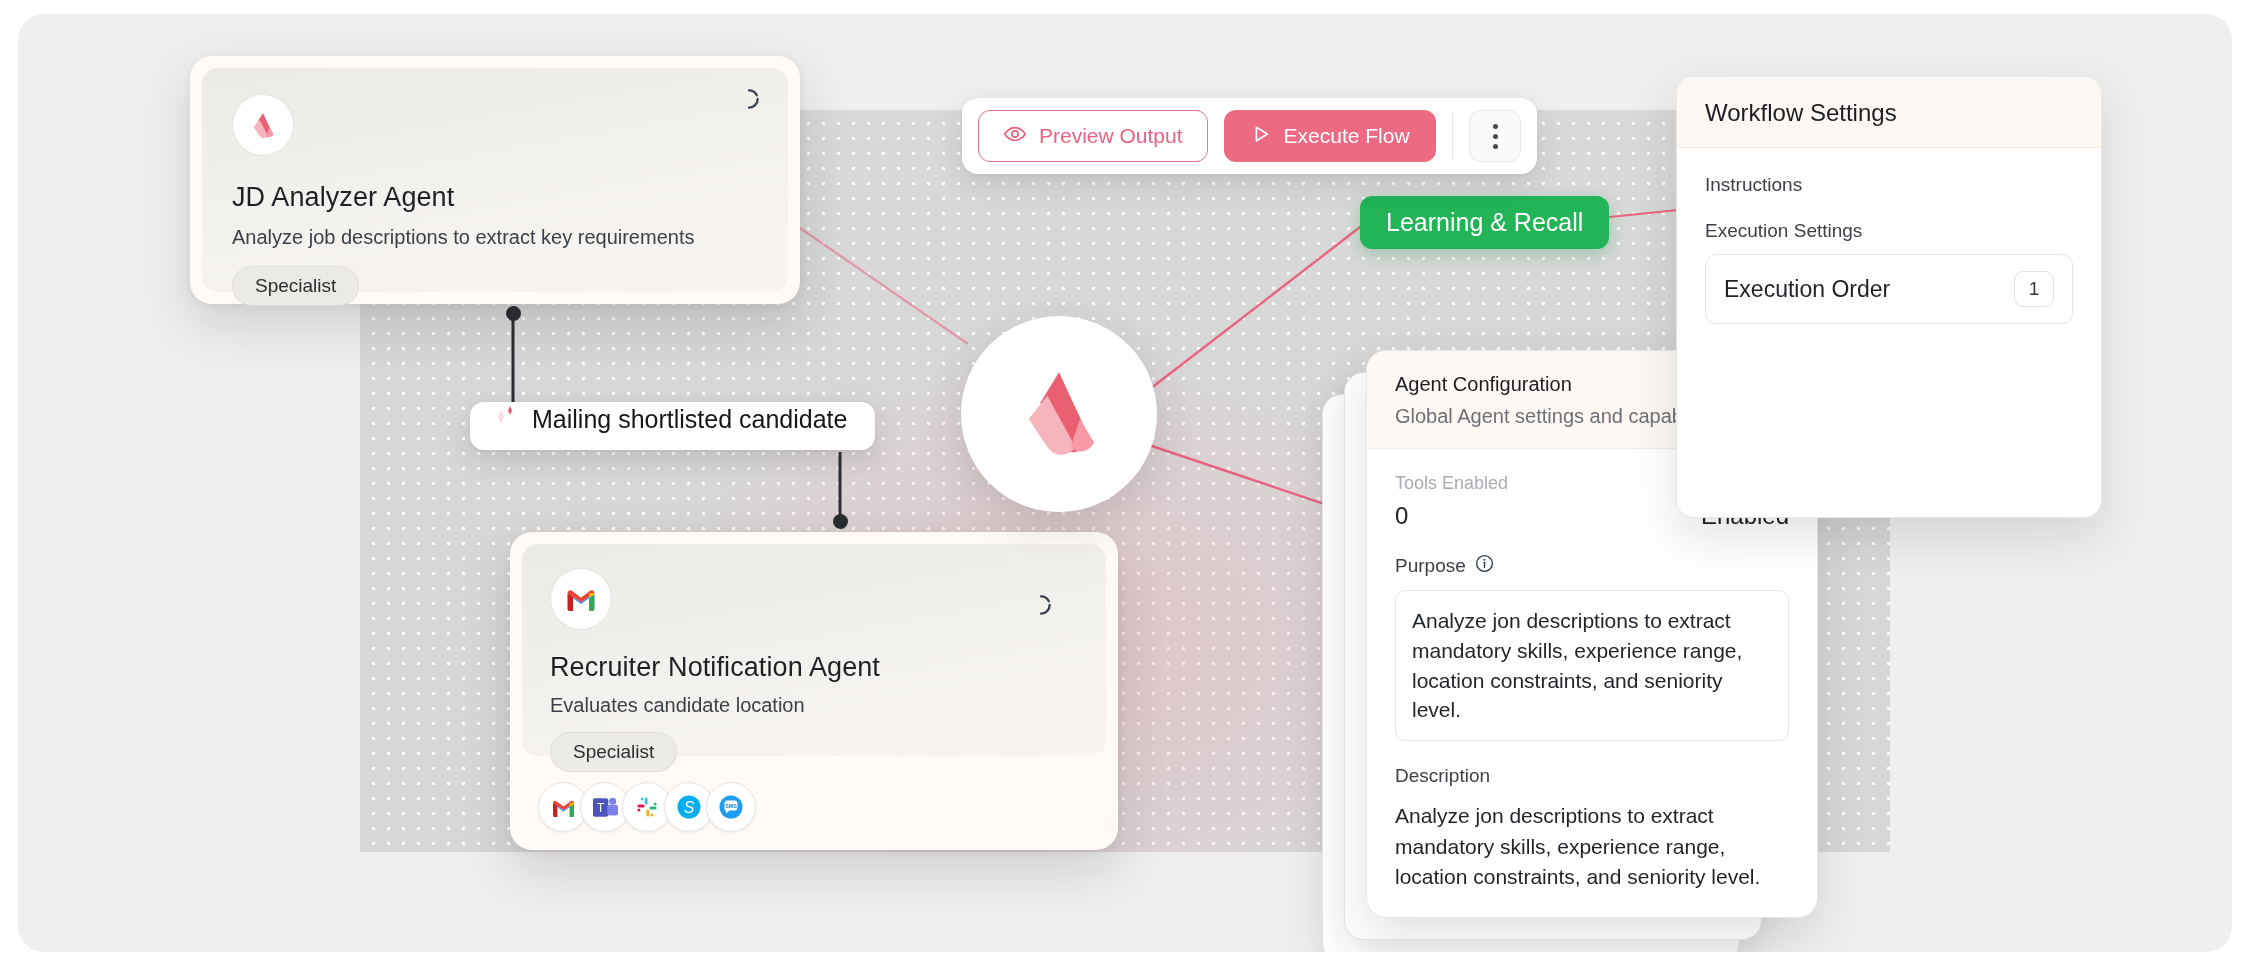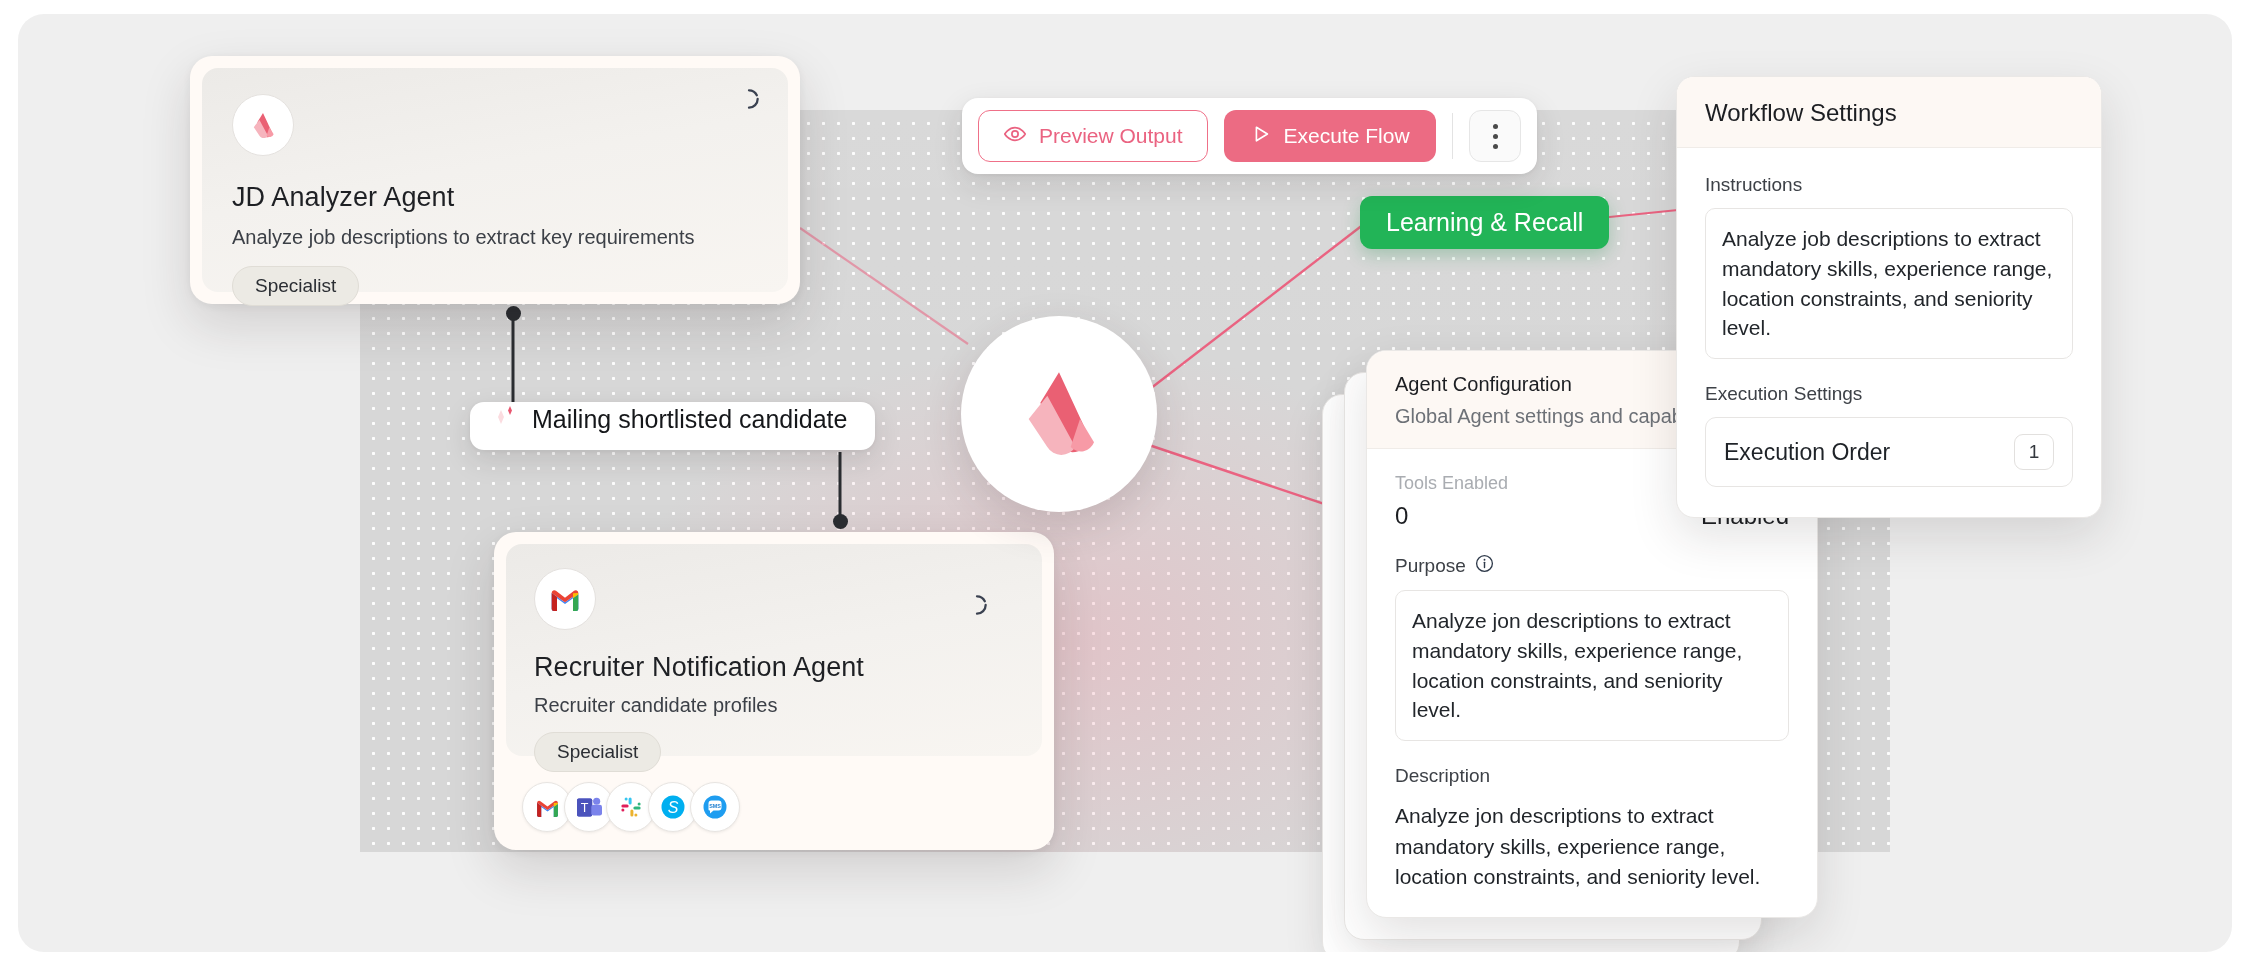--- a/index.html
+++ b/index.html
@@ -80,22 +80,22 @@
     display:inline-block; margin-top: 17px;
     padding: 8px 22px; border-radius: 999px;
     background: #eceae4; border: 1px solid #e0ddd6;
     font-size: 19px; color: #2b2e33;
   }
   .spinner-ico { position: absolute; right: 26px; top: 18px; }
   #rn-card .spinner-ico { right: 52px; top: 48px; }
 
   
   #rn-card {
-    position: absolute; left: 476px; top: 518px;
-    width: 560px; height: 318px;
+    position: absolute; left: 492px; top: 518px;
+    width: 608px; height: 318px;
     background: #fffaf6;
     border-radius: 22px;
     padding: 12px;
     box-shadow: 0 20px 50px rgba(40,30,30,.15), 0 2px 8px rgba(40,30,30,.06);
   }
   #rn-inner {
     position: relative;
     width: 100%; height: 212px;
     border-radius: 16px;
     background: linear-gradient(170deg, #eceae7 0%, #f3f1ee 50%, #f8f5f1 100%);
@@ -296,21 +296,21 @@
           <svg width="32" height="26" viewBox="0 0 48 36">
             <path d="M4 33V9l20 14L44 9v24a3 3 0 0 1-3 3h-5V17l-12 8.5L12 17v19H7a3 3 0 0 1-3-3z" fill="#4285f4"></path>
             <path d="M4 9a4 4 0 0 1 6.4-3.2L24 16 37.6 5.8A4 4 0 0 1 44 9l-20 14z" fill="#ea4335"></path>
             <path d="M36 36V17l8-5.6V33a3 3 0 0 1-3 3z" fill="#34a853"></path>
             <path d="M4 9l8 5.9V36H7a3 3 0 0 1-3-3z" fill="#c5221f"></path>
             <path d="M44 9v2.4L36 17V9.5z" fill="#fbbc04"></path>
           </svg>
         </div>
 
         <div class="node-title">Recruiter Notification Agent</div>
-        <div class="node-sub">Recruiter candidate profiles</div>
+        <div class="node-sub">Evaluates candidate location</div>
         <span class="pill">Specialist</span>
       </div>
 
       <div id="integration-row">
         <span class="int-ico">
           <svg width="25" height="19" viewBox="0 0 48 36">
             <path d="M4 33V9l20 14L44 9v24a3 3 0 0 1-3 3h-5V17l-12 8.5L12 17v19H7a3 3 0 0 1-3-3z" fill="#4285f4"></path>
             <path d="M4 9a4 4 0 0 1 6.4-3.2L24 16 37.6 5.8A4 4 0 0 1 44 9l-20 14z" fill="#ea4335"></path>
             <path d="M36 36V17l8-5.6V33a3 3 0 0 1-3 3z" fill="#34a853"></path>
             <path d="M4 9l8 5.9V36H7a3 3 0 0 1-3-3z" fill="#c5221f"></path>
@@ -447,21 +447,20 @@
       </div>
     </div>
 
     <div id="workflow-panel">
       <div class="panel-head">
         <h3>Workflow Settings</h3>
       </div>
 
       <div class="panel-body">
         <div class="sec-label" style="margin-top:2px">Instructions</div>
-        <div class="boxed">Analyze job descriptions to extract mandatory skills, experience range, location constraints, and seniority level.</div>
 
         <div class="sec-label">Execution Settings</div>
 
         <div class="row-box">
           <span>Execution Order</span>
           <span class="chip-num">1</span>
         </div>
 
       </div>
     </div>

